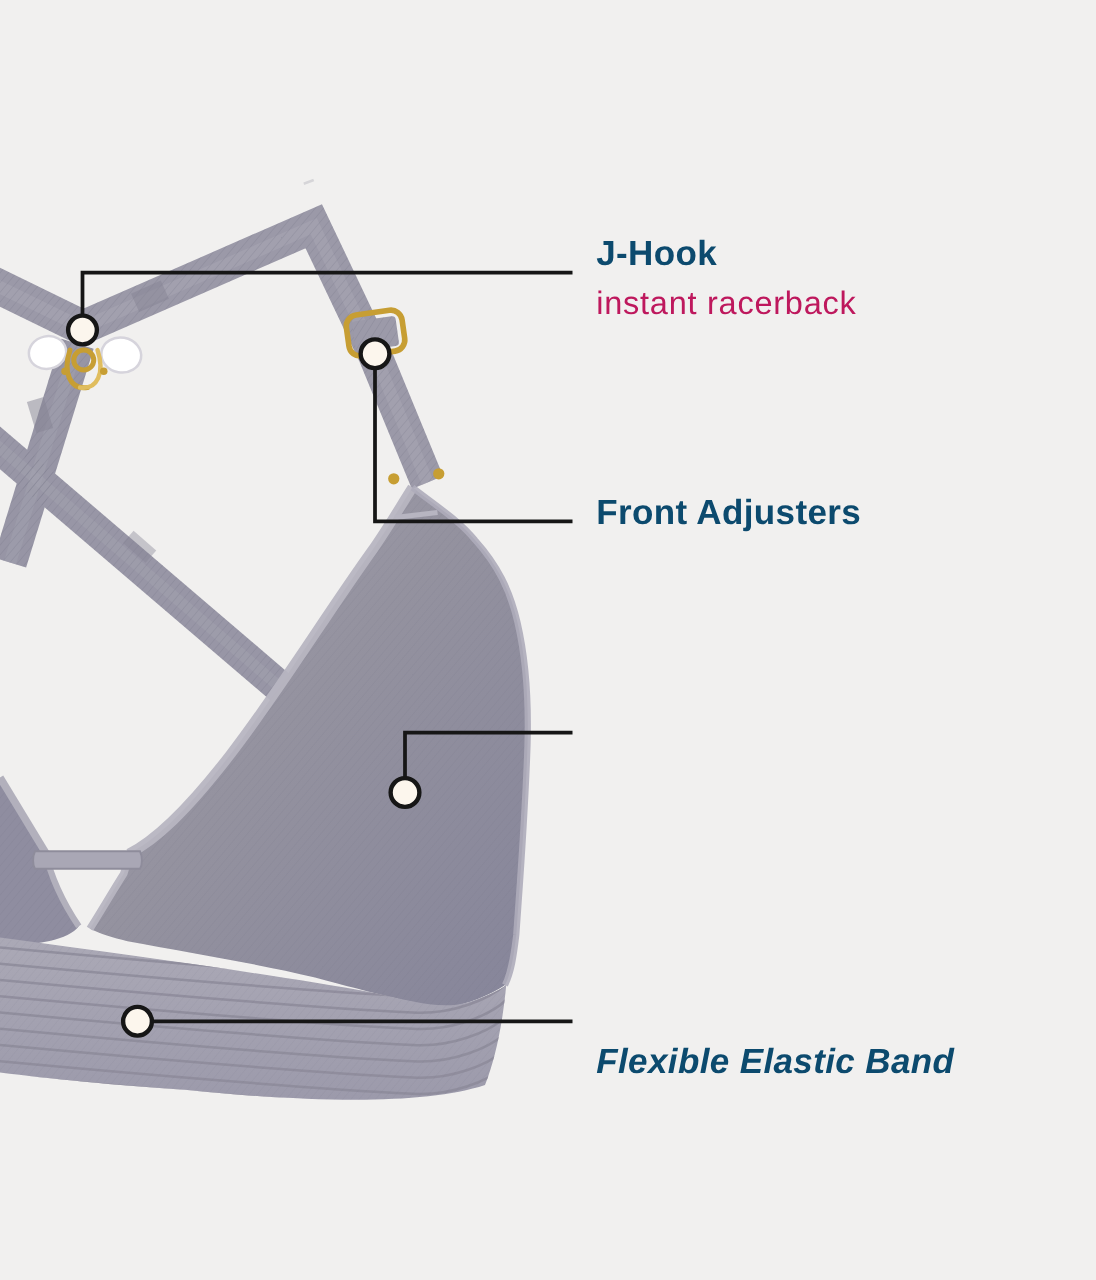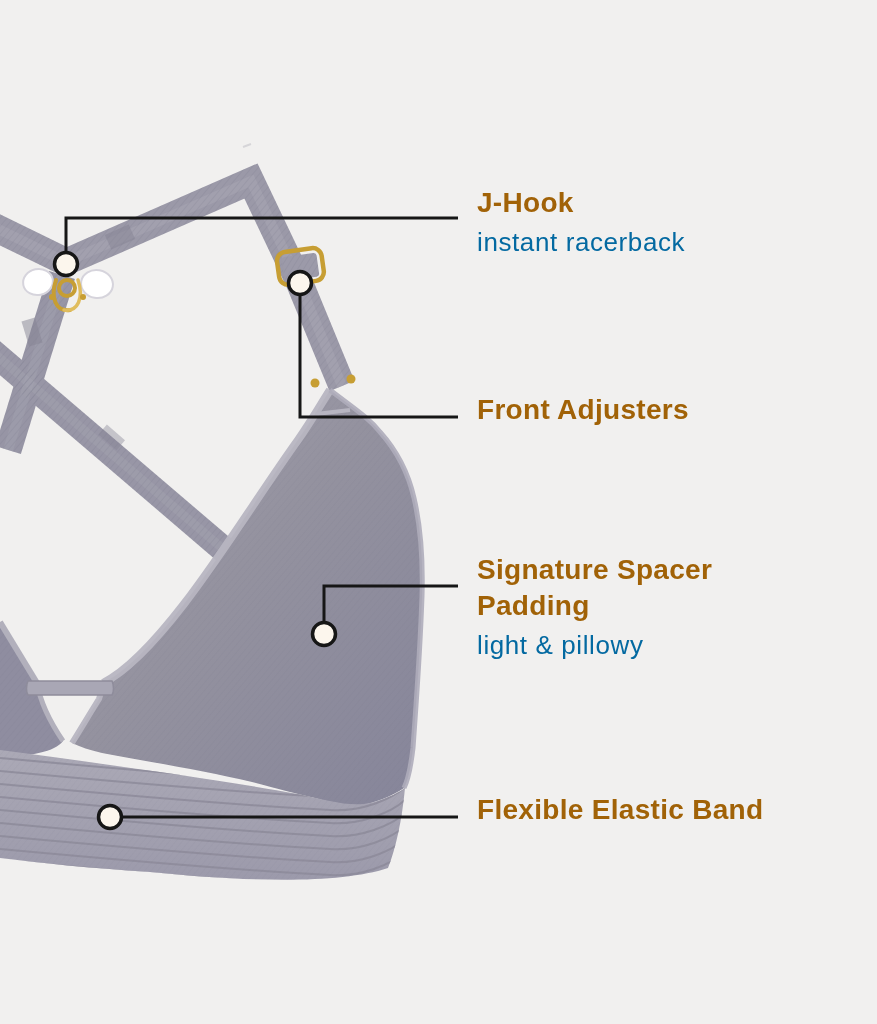--- a/index.html
+++ b/index.html
@@ -19,28 +19,28 @@
     left:477px;
     color:#1b1b1b;
     white-space:nowrap;
   }
   .feature-label.narrow{width:240px;white-space:normal;}
   .ft{
     font-size:28px;
     font-weight:700;
     line-height:36px;
     letter-spacing:0.3px;
-    color:#a16207;
+    color:#0c4a6e;
   }
   .fs{
     font-size:26px;
     font-weight:400;
     line-height:34px;
     letter-spacing:0.6px;
-    color:#0369a1;
+    color:#be185d;
     margin-top:4px;
   }
 </style>
 </head>
 <body>
 
 <div class="stage">
 
   <svg class="illustration" width="877" height="1024" viewBox="0 0 877 1024">
     <defs>
@@ -187,22 +187,18 @@
 
   <div class="feature-label" style="top:185px;">
     <div class="ft">J-Hook</div>
     <div class="fs">instant racerback</div>
   </div>
 
   <div class="feature-label" style="top:392px;">
     <div class="ft">Front Adjusters</div>
   </div>
 
-  <div class="feature-label narrow" style="top:552px;">
-    <div class="ft">Signature Spacer Padding</div>
-    <div class="fs">light &amp; pillowy</div>
-  </div>
-
-  <div class="feature-label" style="top:792px;">
+
+  <div class="feature-label" style="top:831px;font-style:italic;">
     <div class="ft">Flexible Elastic Band</div>
   </div>
 
 </div>
 
 </body></html>

